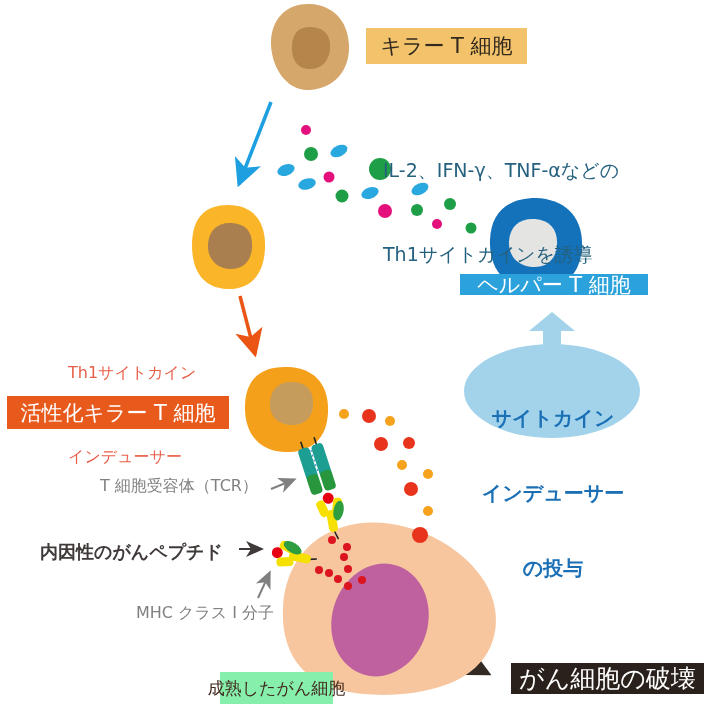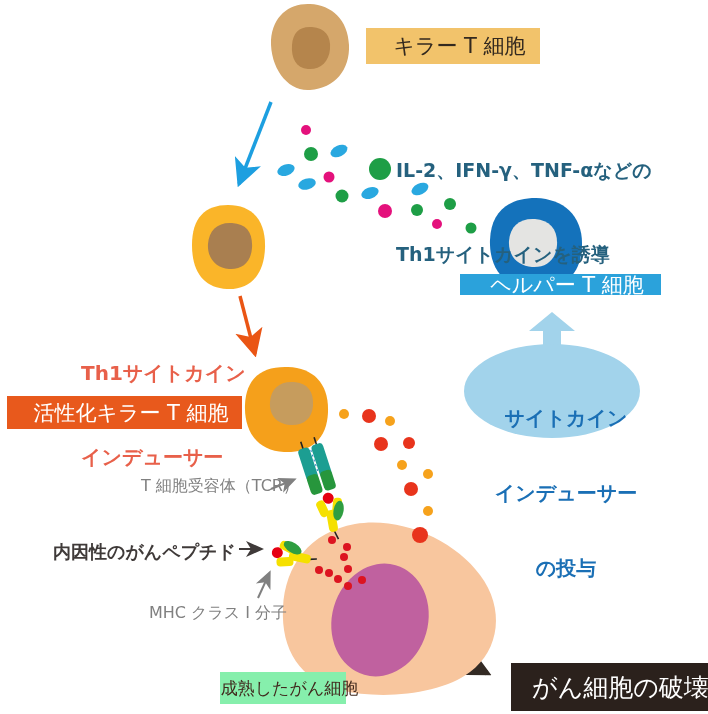--- a/index.html
+++ b/index.html
@@ -1,33 +1,33 @@
 <!DOCTYPE html>
 <html><head>
 <meta charset="utf-8">
 <style>
   html,body{margin:0;padding:0;background:#fff;}
   #stage{
     position:relative; width:708px; height:714px; background:#fff; overflow:hidden;
     font-family:"DejaVu Sans","Liberation Sans",sans-serif;
   }
   #art{position:absolute; left:0; top:0;}
-  .label{position:absolute; white-space:pre;padding-left:13px; }
+  .label{position:absolute; white-space:pre; }
   .boxlabel{display:flex; align-items:center; justify-content:center; text-align:center;}
   #killer-label{left:366px; top:28px; width:161px; height:36px; background:#F2C36B; color:#33291F; font-size:21px;}
-  #induction-note{left:383px; top:100px; color:#25617E; font-size:19px; font-weight:700; line-height:28px;}
+  #induction-note{left:383px; top:100px; color:#25617E; font-size:19px; font-weight:400; line-height:28px;}
   #helper-label{left:460px; top:274px; width:188px; height:21px; background:#2BA2DB; color:#FFFFFF; font-size:21px;}
-  #th1-note{left:68px; top:303px; color:#E8604A; font-size:20px; font-weight:700; line-height:28px;}
+  #th1-note{left:68px; top:303px; color:#E8604A; font-size:16px; font-weight:400; line-height:28px;}
   #activated-label{left:7px; top:396px; width:222px; height:33px; background:#E8591C; color:#FFFFFF; font-size:21px;}
-  #tcr-label{left:100px; top:476px; color:#808080; font-size:16px;margin-left:28px;}
+  #tcr-label{left:100px; top:476px; color:#808080; font-size:16px;}
   #peptide-label{left:40px; top:540px; color:#3F3A39; font-size:18px; font-weight:700;}
   #mhc-label{left:136px; top:603px; color:#808080; font-size:16px;}
   #inducer-note{left:464px; top:356px; width:178px; text-align:center; color:#1A6FB5; font-size:20px; font-weight:700; line-height:25px;}
   #mature-label{left:220px; top:672px; width:113px; height:32px; background:#86efac; color:#40291D; font-size:17px;}
-  #destroy-label{left:511px; top:663px; width:193px; height:48px; background:#2B211C; color:#FFFFFF; font-size:25px;}
+  #destroy-label{left:511px; top:663px; width:193px; height:31px; background:#2B211C; color:#FFFFFF; font-size:25px;}
 </style>
 </head>
 <body>
 
 <div id="stage">
 
   <svg id="art" width="708" height="714" viewBox="0 0 708 714">
     <defs>
       <marker id="ah-blue" markerWidth="8" markerHeight="8" refX="7" refY="4" orient="auto">
         <path d="M0,0 L8,4 L0,8 L2,4 Z" fill="#1D9FE0"></path>

